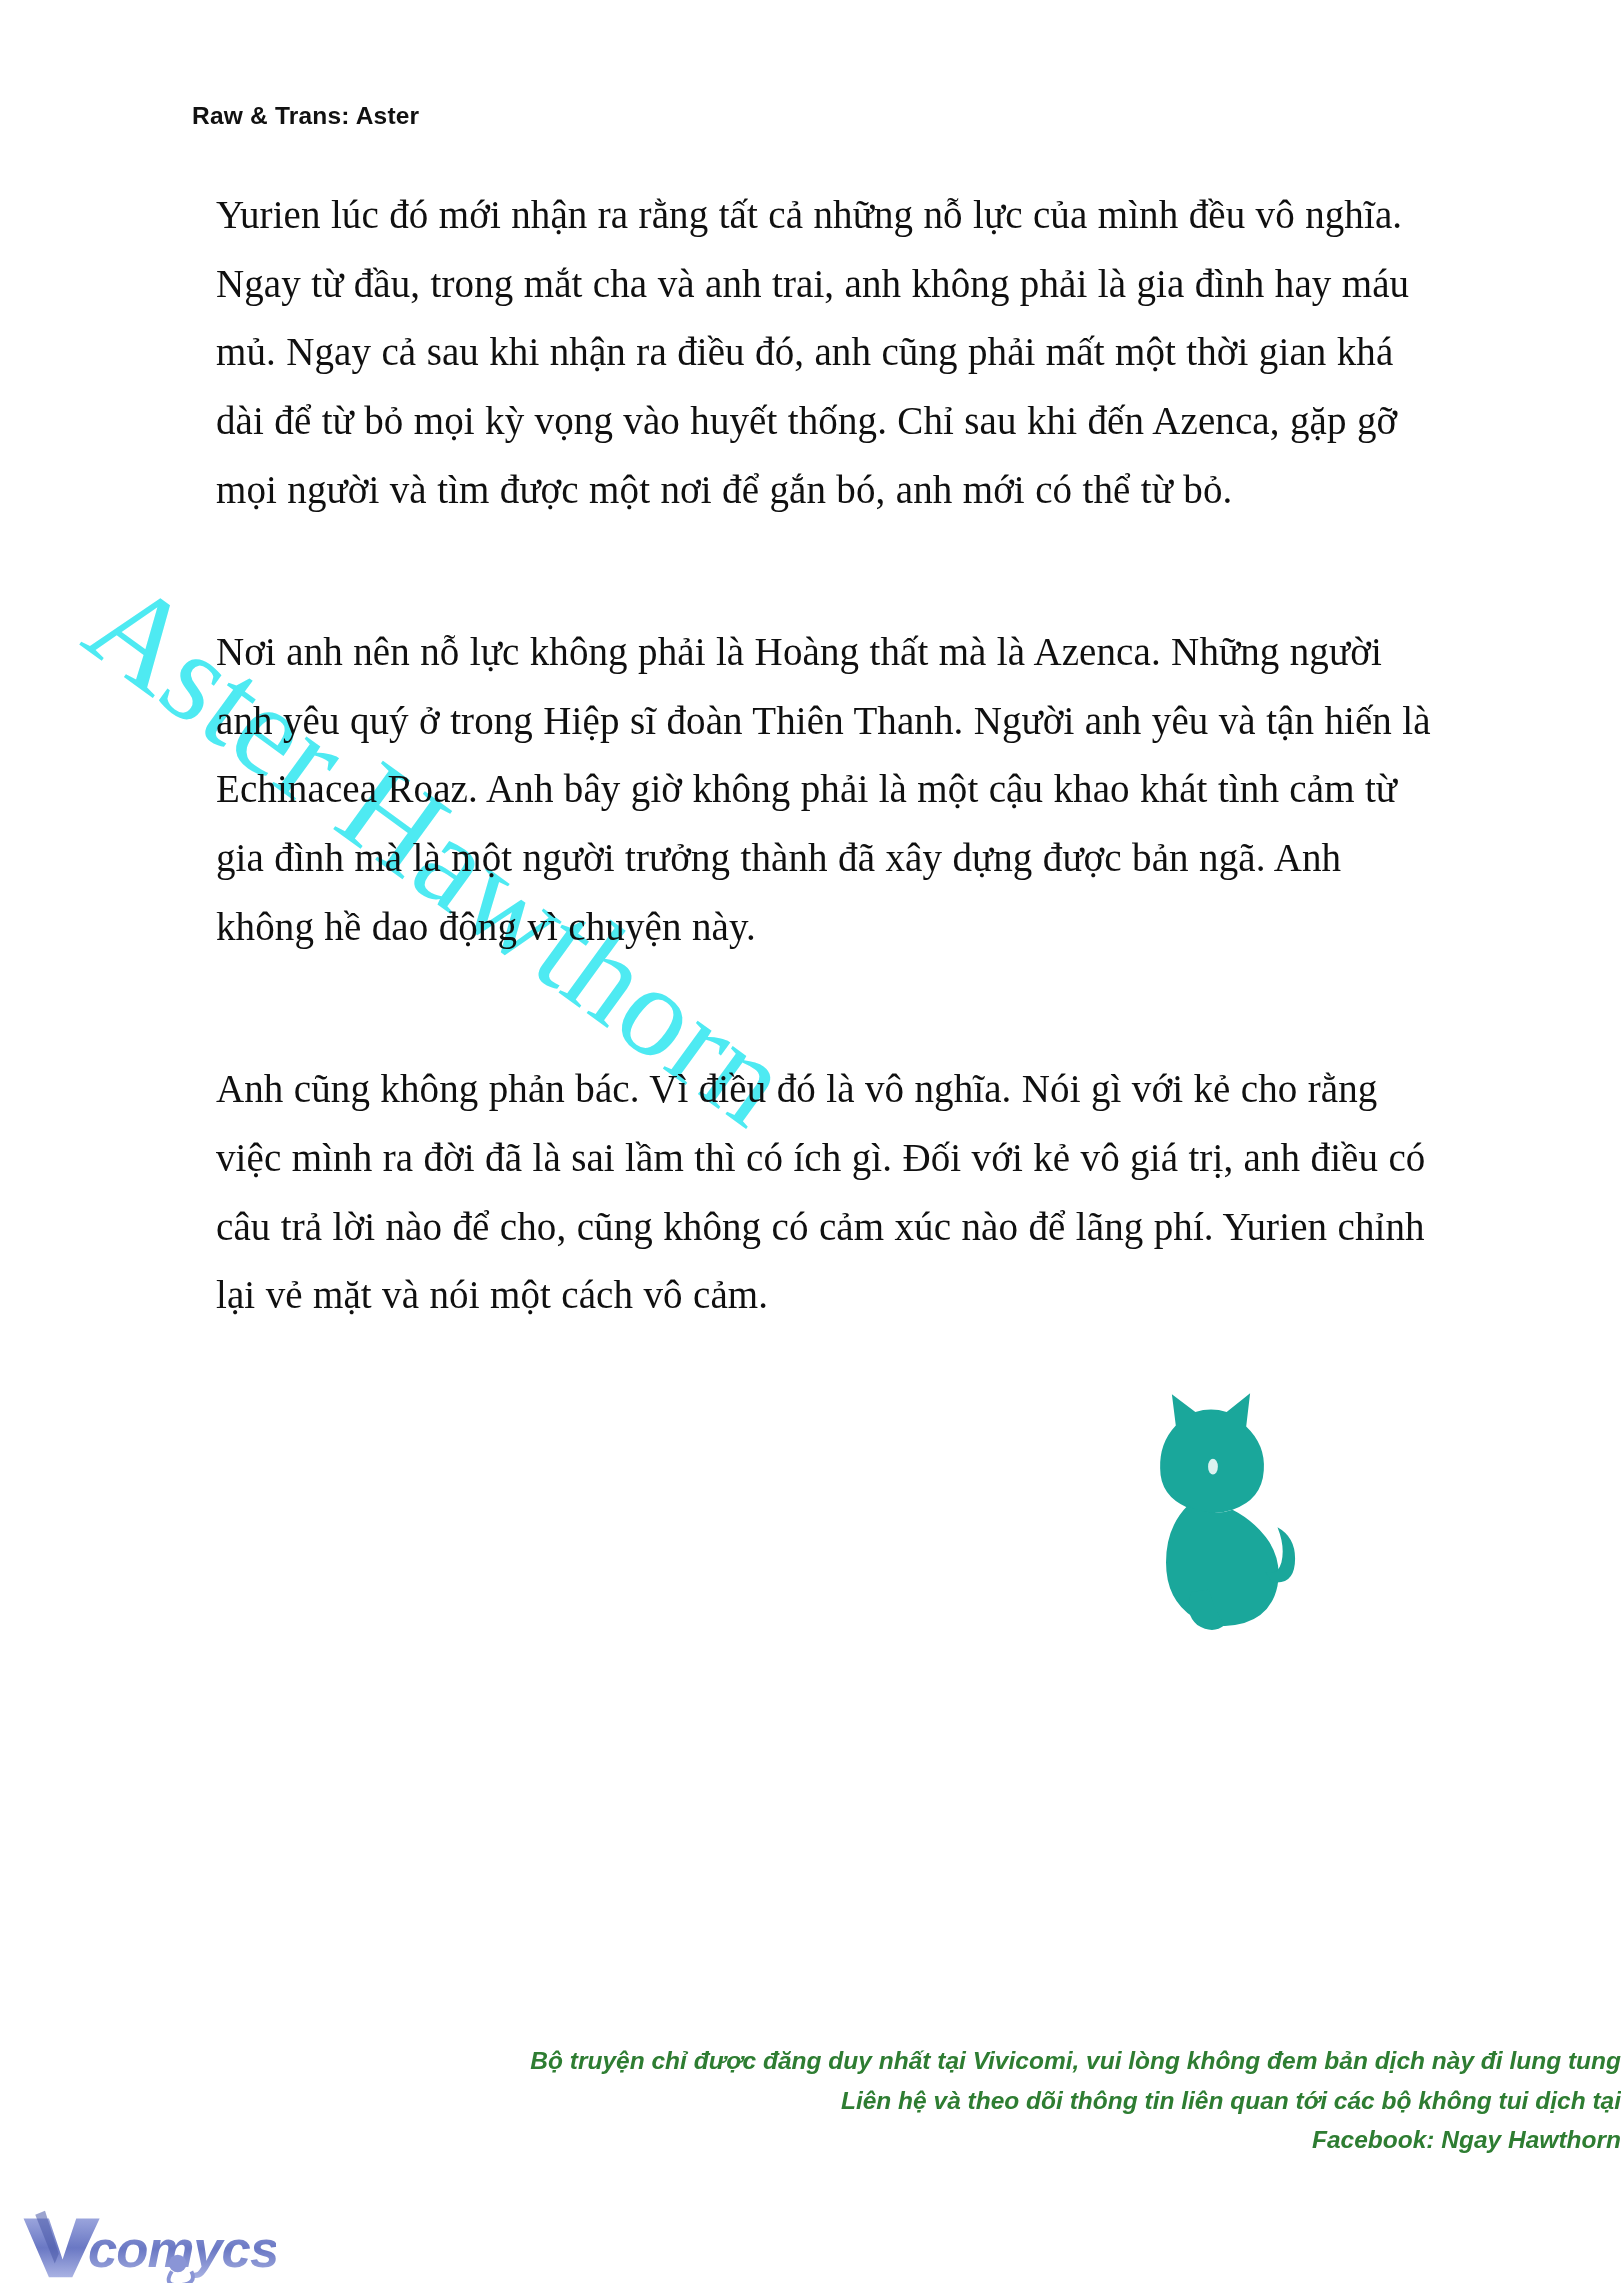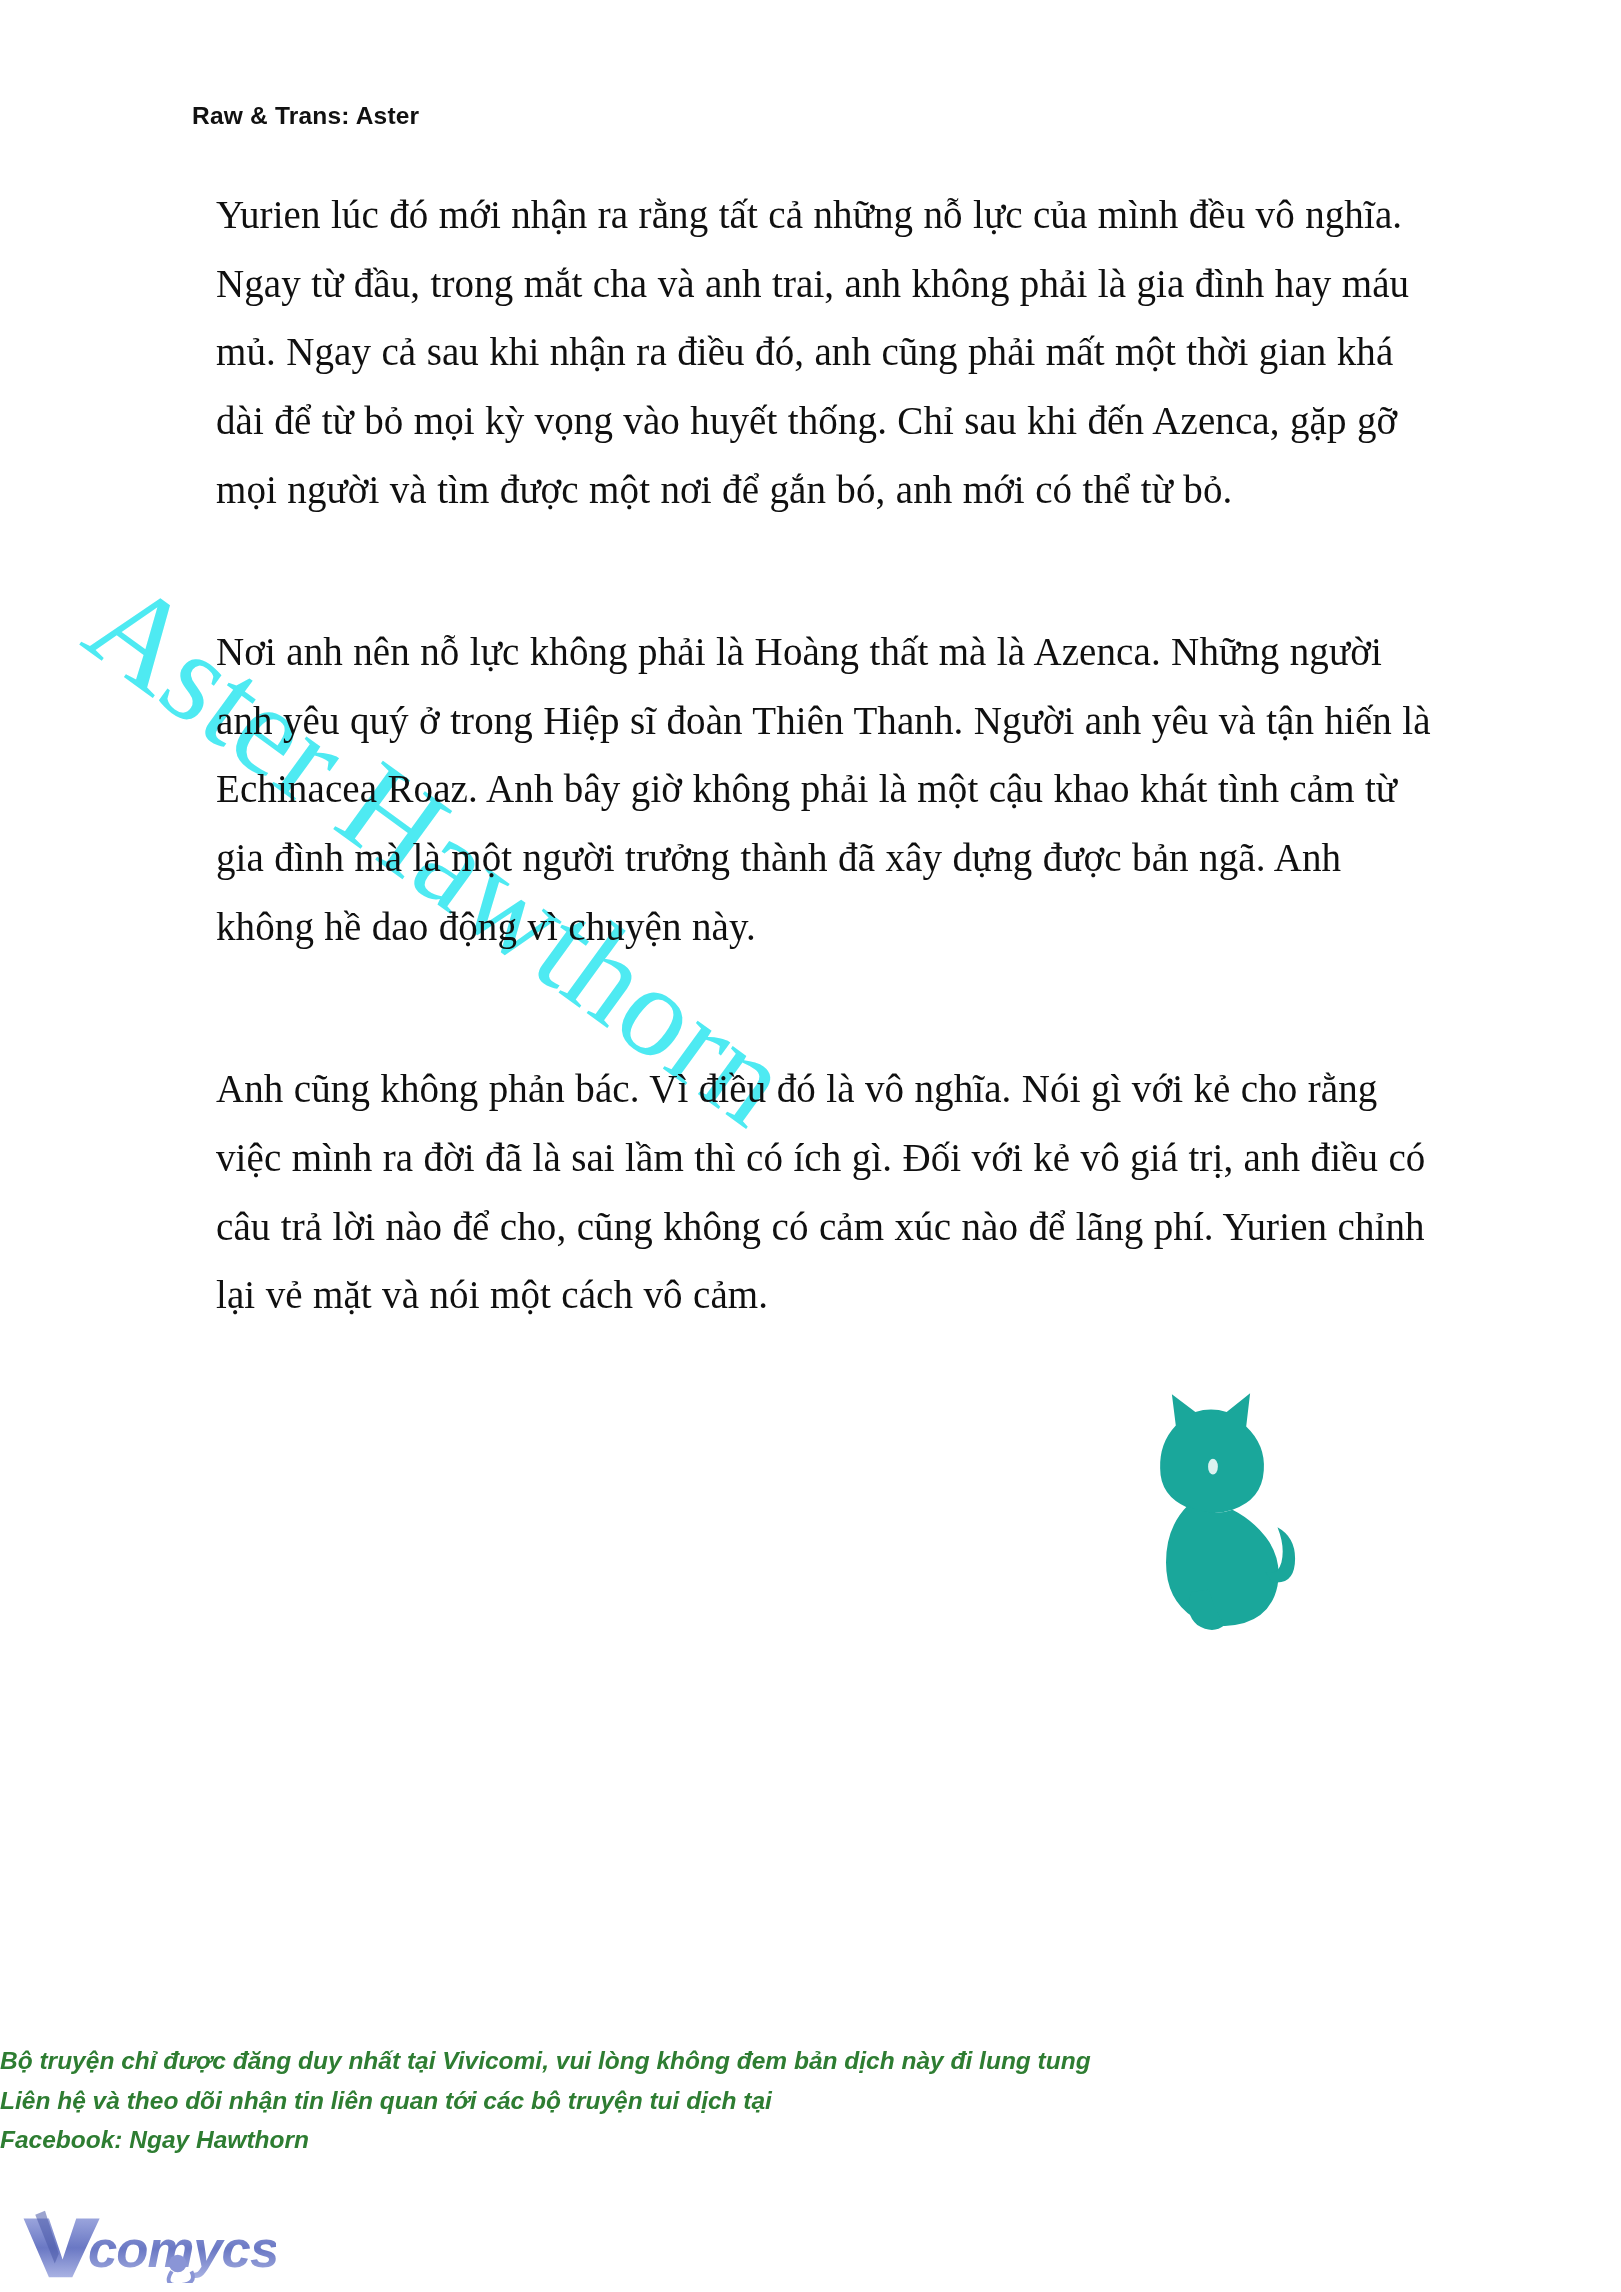--- a/index.html
+++ b/index.html
@@ -84,21 +84,21 @@
     z-index: 4;
     pointer-events: none;
   }
 
   
   .footer-note {
     position: absolute;
     left: 0;
     right: 0;
     top: 2041px;
-    text-align: left;
+    text-align: right;
     font-family: "Liberation Sans", "DejaVu Sans", sans-serif;
     font-style: italic;
     font-weight: bold;
     font-size: 24.5px;
     line-height: 1.62;
     color: #2E7D32;
     z-index: 3;
   }
   .footer-note div { white-space: nowrap; }
 
@@ -147,21 +147,21 @@
         <path d="M152 196 Q176 200 176 172 Q176 150 158 140
                  Q166 160 162 176 Q158 190 146 186 Z"></path>
       </g>
 
       <ellipse cx="92" cy="78" rx="5" ry="8" fill="#ffffff" opacity="0.85"></ellipse>
     </svg>
   </div>
 
   <div class="footer-note">
     <div>Bộ truyện chỉ được đăng duy nhất tại Vivicomi, vui lòng không đem bản dịch này đi lung tung</div>
-    <div>Liên hệ và theo dõi nhận tin liên quan tới các bộ truyện tui dịch tại</div>
+    <div>Liên hệ và theo dõi thông tin liên quan tới các bộ không tui dịch tại</div>
     <div>Facebook: Ngay Hawthorn</div>
   </div>
 
   <div class="logo">
     <svg viewBox="0 0 266 82" width="261" height="80" aria-hidden="true">
       <defs>
         <linearGradient id="lg" x1="0" y1="0" x2="0" y2="1">
           <stop offset="0%" stop-color="#9AA4DC"></stop>
           <stop offset="50%" stop-color="#6A78C4"></stop>
           <stop offset="100%" stop-color="#A9B2E3"></stop>

